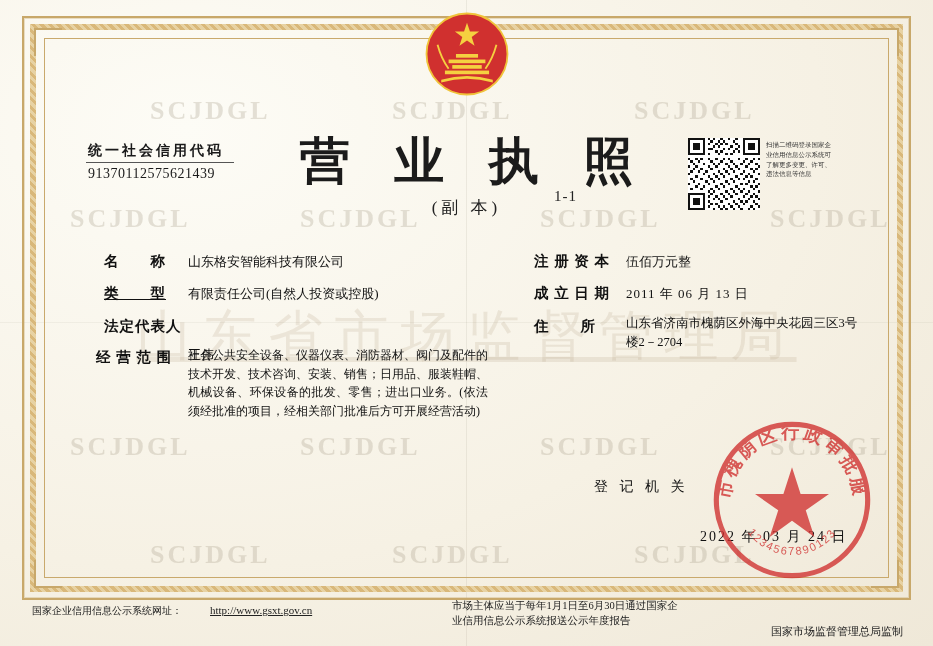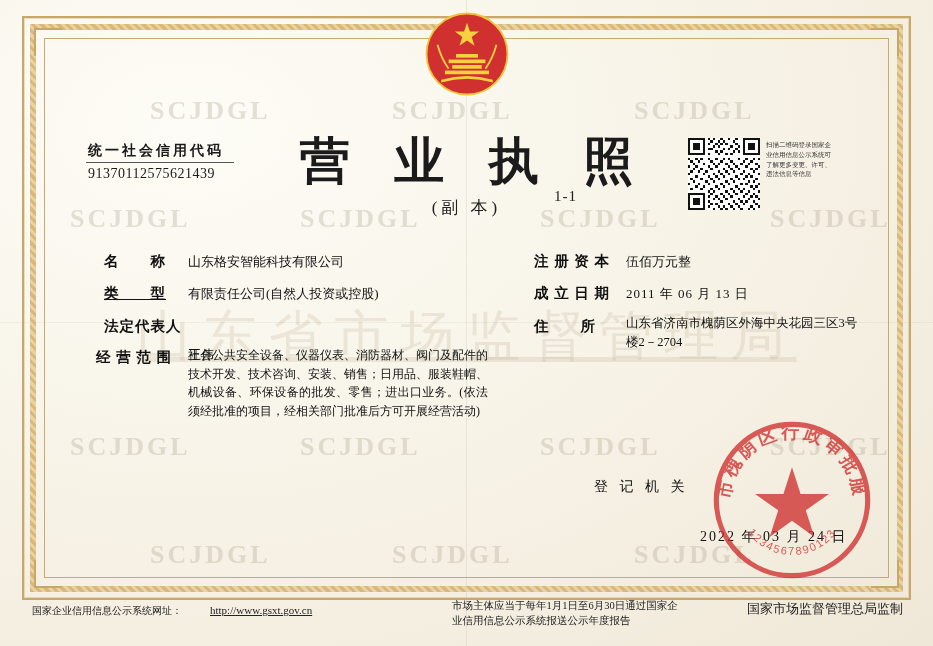--- a/index.html
+++ b/index.html
@@ -278,22 +278,22 @@
     top: 598px;
     width: 230px;
     font-size: 10.5px;
     line-height: 1.45;
     color: #222;
     text-align: left;
   }
   .footer-right {
     position: absolute;
     right: 30px;
-    top: 600px;
-    font-size: 13px;
+    top: 624px;
+    font-size: 11px;
     color: #222;
   }
 </style>
 </head>
 <body>
 
 <div class="page">
 
   <div class="wm" style="left:150px; top:96px;">SCJDGL</div>
   <div class="wm" style="left:392px; top:96px;">SCJDGL</div>

